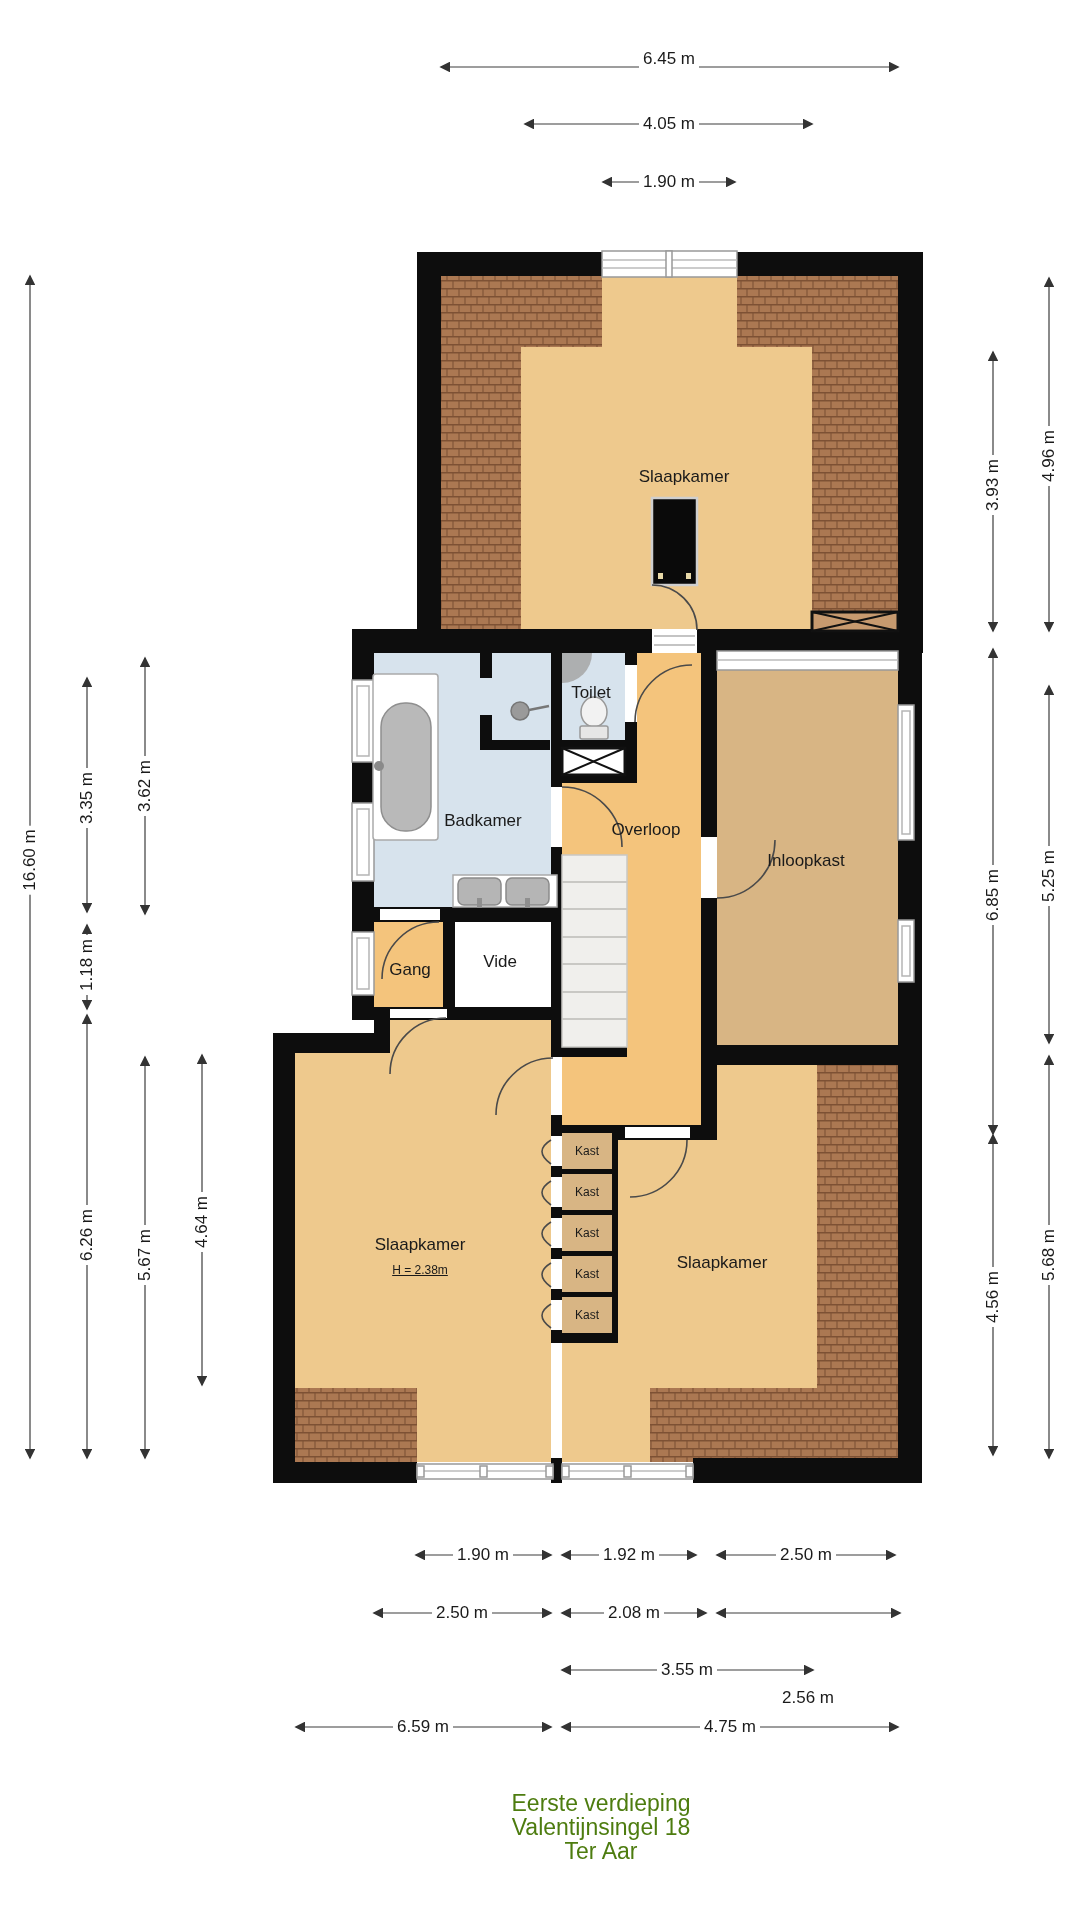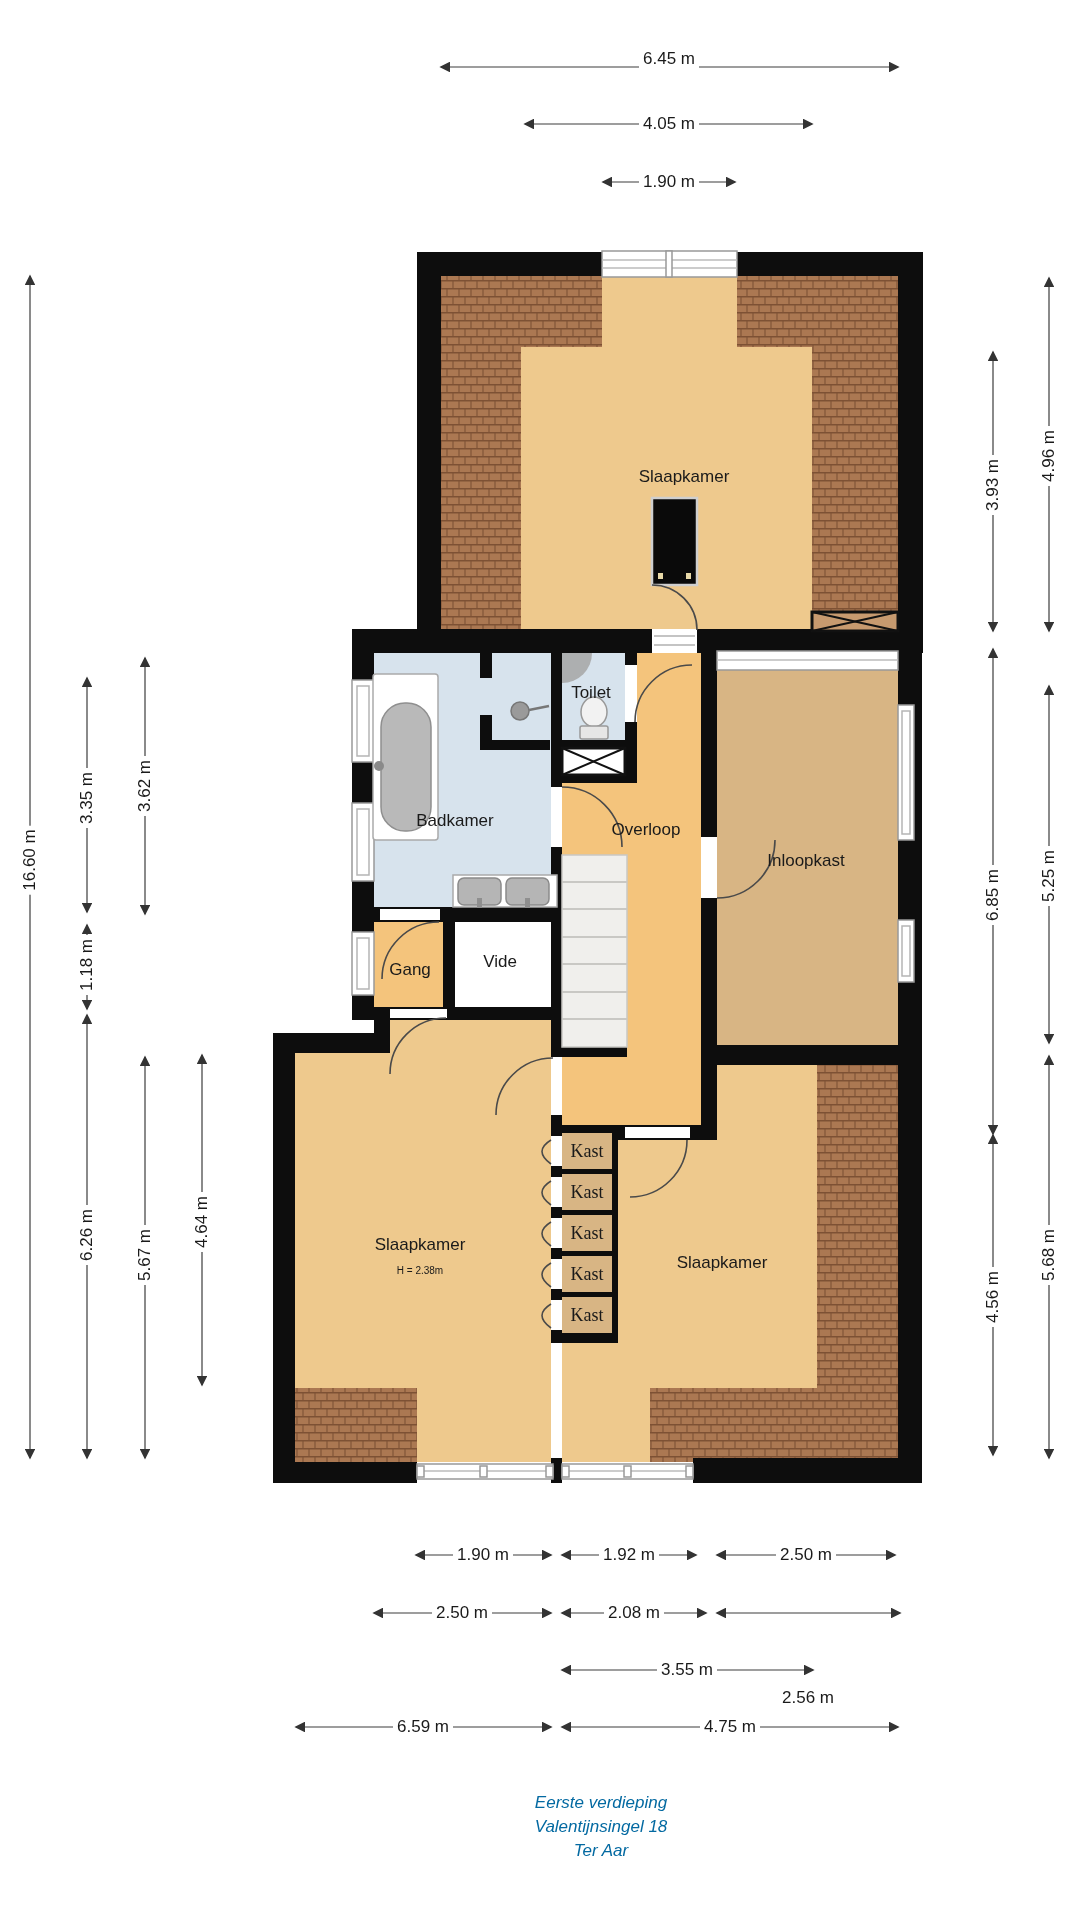--- a/index.html
+++ b/index.html
@@ -4,24 +4,24 @@
 <style>
   html,body{margin:0;padding:0;background:#ffffff;}
   #page{position:relative;width:1080px;height:1920px;background:#ffffff;
         font-family:"Liberation Sans", sans-serif;overflow:hidden;}
   #plan-svg{position:absolute;left:0;top:0;}
   .lbl{position:absolute;transform:translate(-50%,-50%);color:#1a1a1a;
        font-size:17px;white-space:nowrap;text-align:center;}
   .dim{position:absolute;transform:translate(-50%,-50%);color:#1a1a1a;
        font-size:17px;background:#ffffff;padding:0 4px;white-space:nowrap;}
   .dim.v{transform:translate(-50%,-50%) rotate(-90deg);}
-  .kast-lbl{font-size:18px;font-family:Liberation Serif, serif;}
-  .room-sub{font-size:10px;}
-  .footer-line{position:absolute;transform:translate(-50%,-50%);color:#0369a1;
-       font-size:17px;white-space:nowrap;font-style:italic;}
+  .kast-lbl{font-size:12px;}
+  .room-sub{font-size:12px;text-decoration:underline;}
+  .footer-line{position:absolute;transform:translate(-50%,-50%);color:#4d7c0f;
+       font-size:23px;white-space:nowrap;}
 </style>
 </head>
 <body>
 
 <div id="page">
 
 <svg id="plan-svg" width="1080" height="1920" viewBox="0 0 1080 1920">
   <defs>
     <pattern id="tiles" width="12" height="16" patternUnits="userSpaceOnUse">
       <rect width="12" height="16" fill="#ab7852"></rect>
@@ -251,21 +251,21 @@
     <line x1="374" y1="1613" x2="551" y2="1613" marker-start="url(#arr)" marker-end="url(#arr)"></line>
     <line x1="562" y1="1613" x2="706" y2="1613" marker-start="url(#arr)" marker-end="url(#arr)"></line>
     <line x1="717" y1="1613" x2="900" y2="1613" marker-start="url(#arr)" marker-end="url(#arr)"></line>
     <line x1="562" y1="1670" x2="813" y2="1670" marker-start="url(#arr)" marker-end="url(#arr)"></line>
     <line x1="296" y1="1727" x2="551" y2="1727" marker-start="url(#arr)" marker-end="url(#arr)"></line>
     <line x1="562" y1="1727" x2="898" y2="1727" marker-start="url(#arr)" marker-end="url(#arr)"></line>
   </g>
 </svg>
 
   <div class="lbl" style="left:684px;top:477px">Slaapkamer</div>
-  <div class="lbl" style="left:455px;top:821px">Badkamer</div>
+  <div class="lbl" style="left:483px;top:821px">Badkamer</div>
   <div class="lbl" style="left:591px;top:693px">Toilet</div>
   <div class="lbl" style="left:646px;top:830px">Overloop</div>
   <div class="lbl" style="left:806px;top:861px">Inloopkast</div>
   <div class="lbl" style="left:410px;top:970px">Gang</div>
   <div class="lbl" style="left:500px;top:962px">Vide</div>
   <div class="lbl" style="left:420px;top:1245px">Slaapkamer</div>
   <div class="lbl room-sub" style="left:420px;top:1270px">H = 2.38m</div>
   <div class="lbl" style="left:722px;top:1263px">Slaapkamer</div>
 
   <div class="lbl kast-lbl" style="left:587px;top:1151px">Kast</div>

